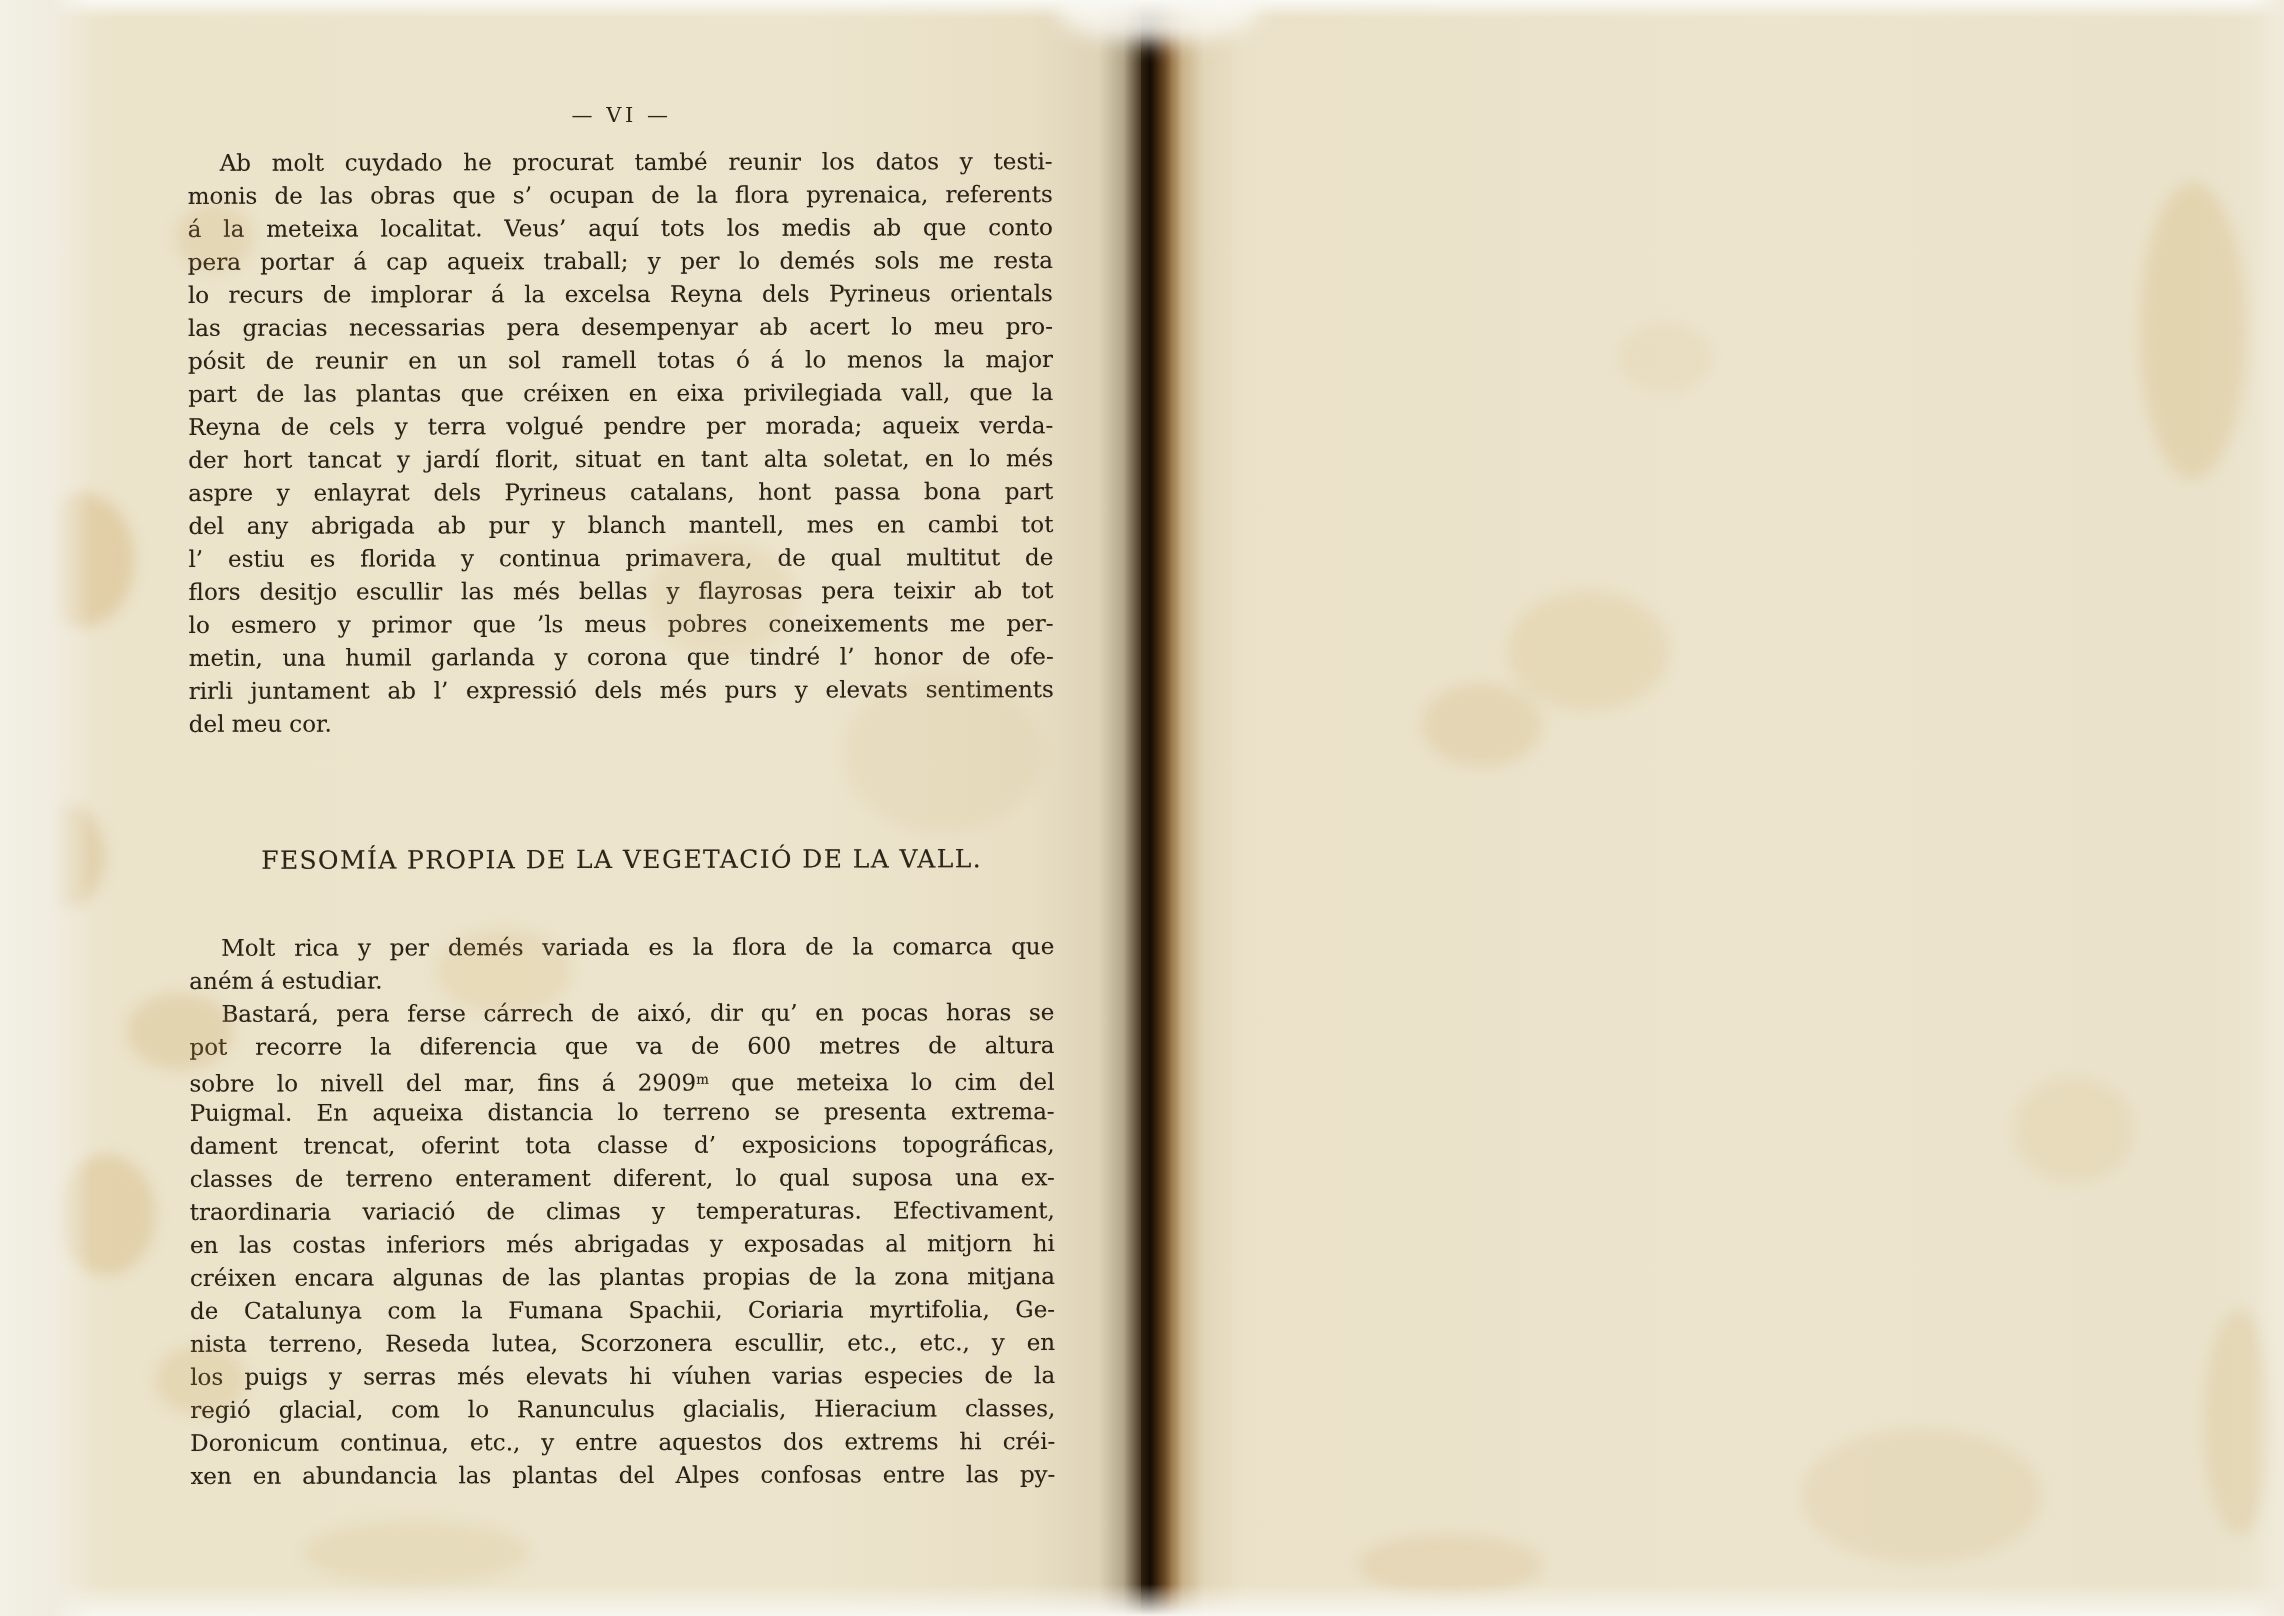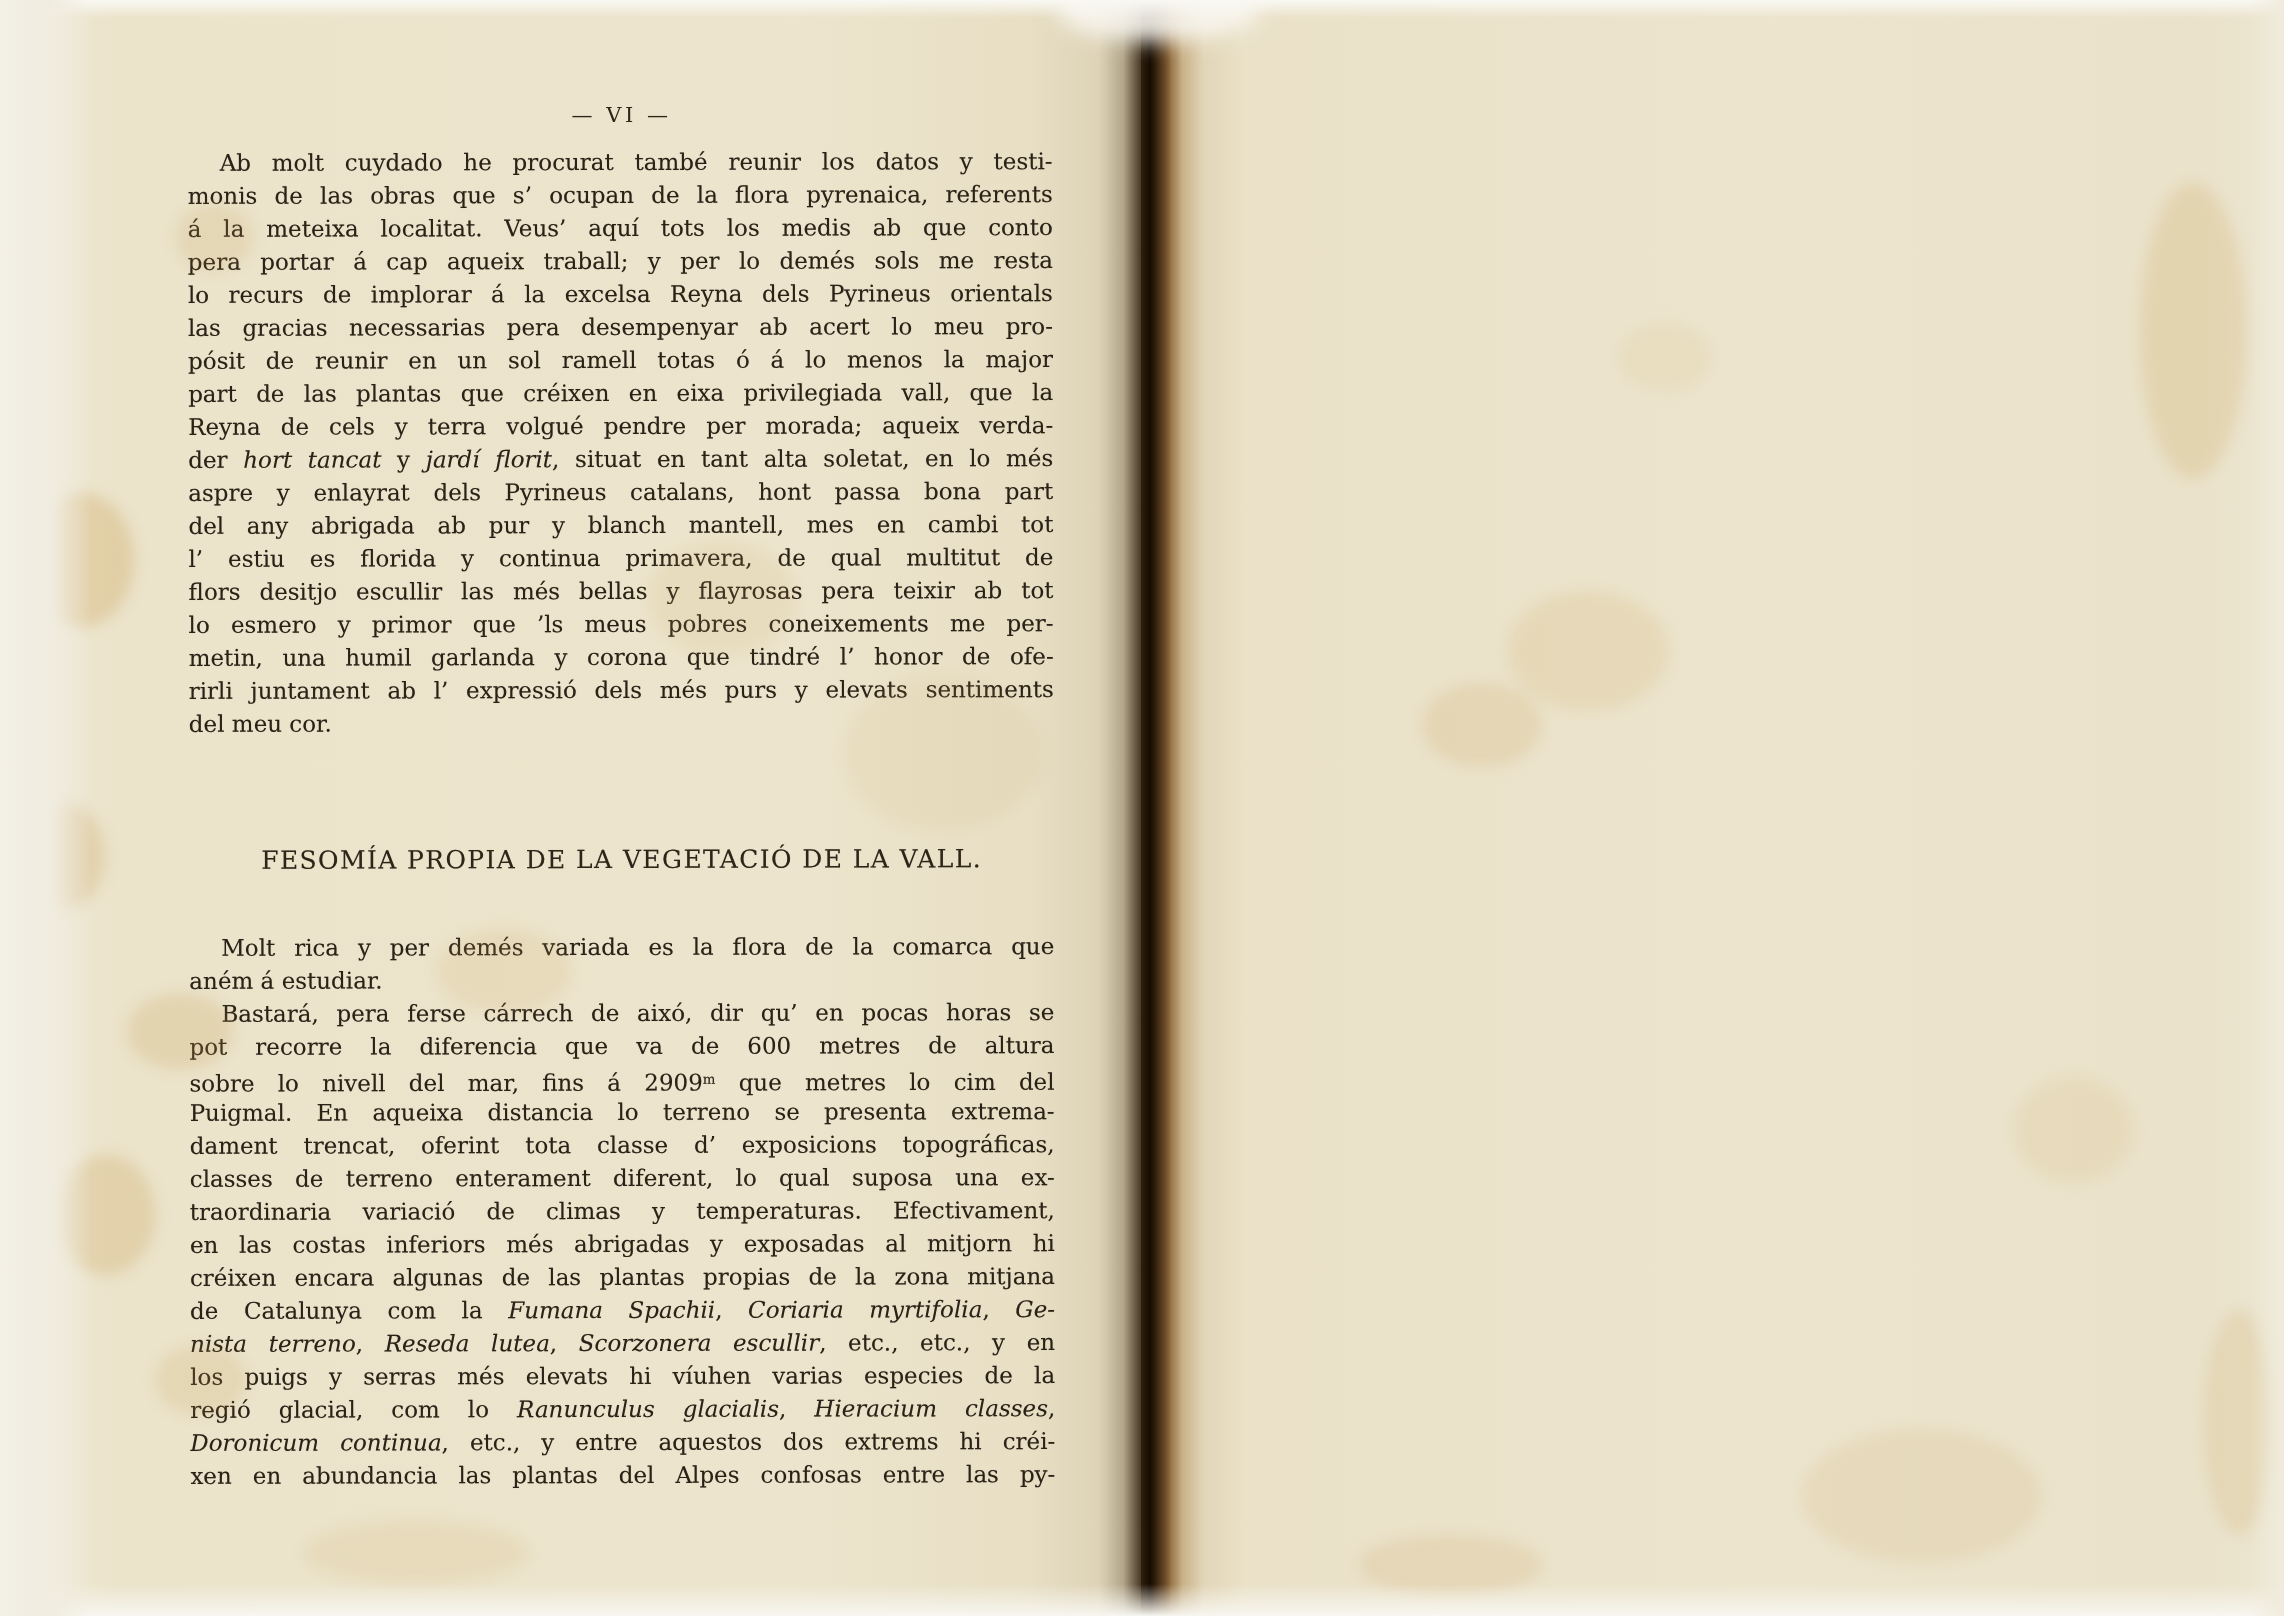--- a/index.html
+++ b/index.html
@@ -34,21 +34,21 @@
   .body-text{position:absolute;font-size:23px;}
   #left-body{left:189px;top:146px;width:865px;line-height:33px;transform:rotate(-0.12deg);}
   .line{
     text-align:justify;text-align-last:justify;text-justify:inter-word;
     overflow:hidden;white-space:normal;
     text-shadow:0 0 0.7px rgba(43,34,23,0.35);
   }
   #left-body .line{height:33px;}
   .line.ind{text-indent:32px;}
   .line.last{text-align-last:left;}
-  .it{font-style:italic;}
+  .it{}
   .sup{font-size:0.58em;vertical-align:0.5em;}
   .section-heading{
     margin-top:103px;margin-bottom:55px;height:33px;
     font-size:25px;letter-spacing:1.4px;text-align:center;text-align-last:center;
     color:#2e2519;text-shadow:0 0 0.7px rgba(43,34,23,0.35);
   }
   .stain{position:absolute;border-radius:50%;pointer-events:none;filter:blur(7px);}
   .s1{left:28px;top:493px;width:106px;height:134px;background:rgba(202,160,82,0.30);}
   .s2{left:21px;top:803px;width:84px;height:106px;background:rgba(198,155,80,0.26);}
   .s3{left:127px;top:993px;width:106px;height:77px;background:rgba(200,160,85,0.22);}
@@ -92,21 +92,21 @@
         <div class="line"><span>flors desitjo escullir las més bellas y flayrosas pera teixir ab tot</span></div>
         <div class="line"><span>lo esmero y primor que ’ls meus pobres coneixements me per-</span></div>
         <div class="line"><span>metin, una humil garlanda y corona que tindré l’ honor de ofe-</span></div>
         <div class="line"><span>rirli juntament ab l’ expressió dels més purs y elevats sentiments</span></div>
         <div class="line last"><span>del meu cor.</span></div>
         <div class="section-heading">FESOMÍA PROPIA DE LA VEGETACIÓ DE LA VALL.</div>
         <div class="line ind"><span>Molt rica y per demés variada es la flora de la comarca que</span></div>
         <div class="line last"><span>aném á estudiar.</span></div>
         <div class="line ind"><span>Bastará, pera ferse cárrech de aixó, dir qu’ en pocas horas se</span></div>
         <div class="line"><span>pot recorre la diferencia que va de 600 metres de altura</span></div>
-        <div class="line"><span>sobre lo nivell del mar, fins á 2909</span><span class="sup">m</span><span> que metres lo cim del</span></div>
+        <div class="line"><span>sobre lo nivell del mar, fins á 2909</span><span class="sup">m</span><span> que meteixa lo cim del</span></div>
         <div class="line"><span>Puigmal. En aqueixa distancia lo terreno se presenta extrema-</span></div>
         <div class="line"><span>dament trencat, oferint tota classe d’ exposicions topográficas,</span></div>
         <div class="line"><span>classes de terreno enterament diferent, lo qual suposa una ex-</span></div>
         <div class="line"><span>traordinaria variació de climas y temperaturas. Efectivament,</span></div>
         <div class="line"><span>en las costas inferiors més abrigadas y exposadas al mitjorn hi</span></div>
         <div class="line"><span>créixen encara algunas de las plantas propias de la zona mitjana</span></div>
         <div class="line"><span>de Catalunya com la </span><span class="it">Fumana Spachii</span><span>, </span><span class="it">Coriaria myrtifolia</span><span>, </span><span class="it">Ge-</span></div>
         <div class="line"><span class="it">nista terreno</span><span>, </span><span class="it">Reseda lutea</span><span>, </span><span class="it">Scorzonera escullir</span><span>, etc., etc., y en</span></div>
         <div class="line"><span>los puigs y serras més elevats hi víuhen varias especies de la</span></div>
         <div class="line"><span>regió glacial, com lo </span><span class="it">Ranunculus glacialis</span><span>, </span><span class="it">Hieracium classes</span><span>,</span></div>

